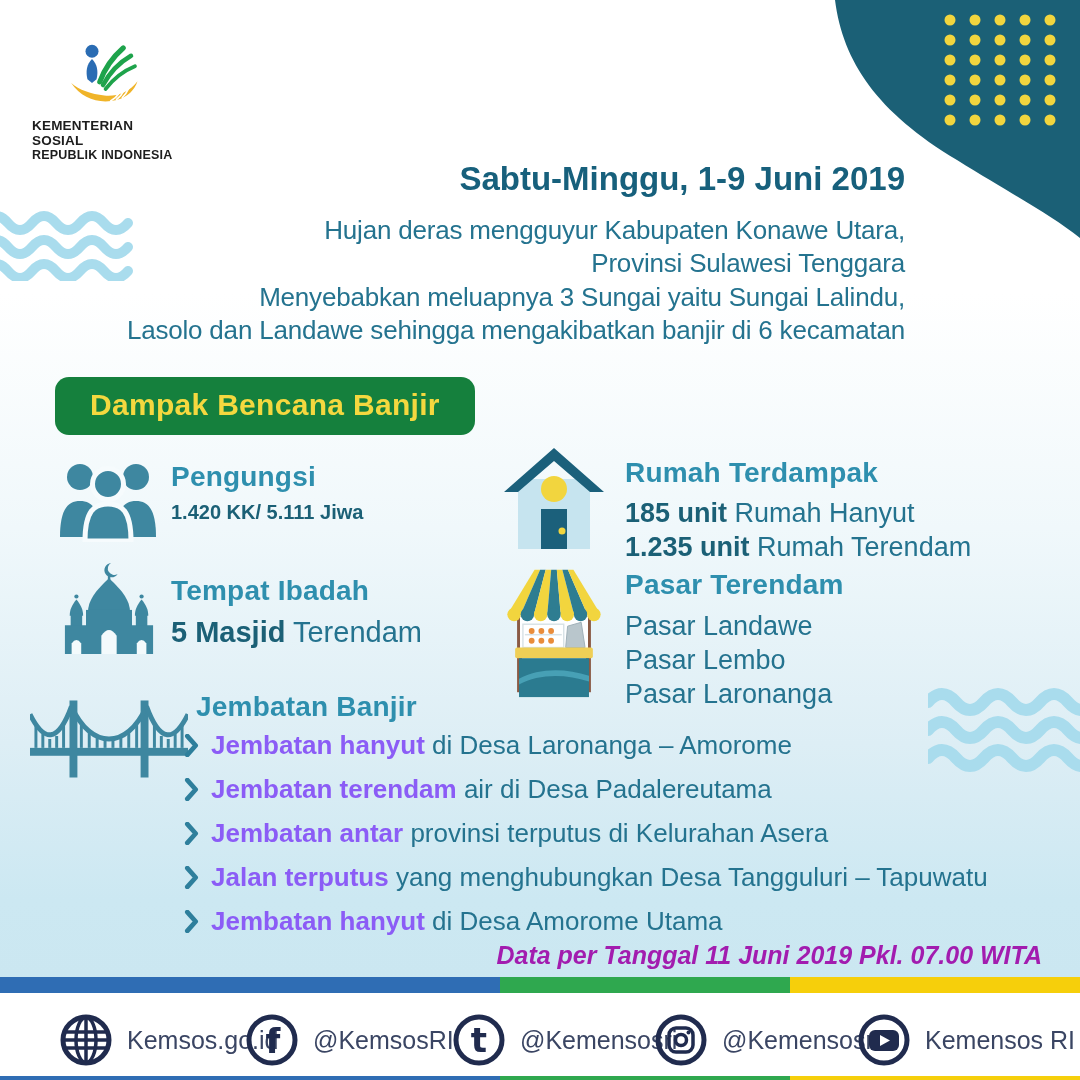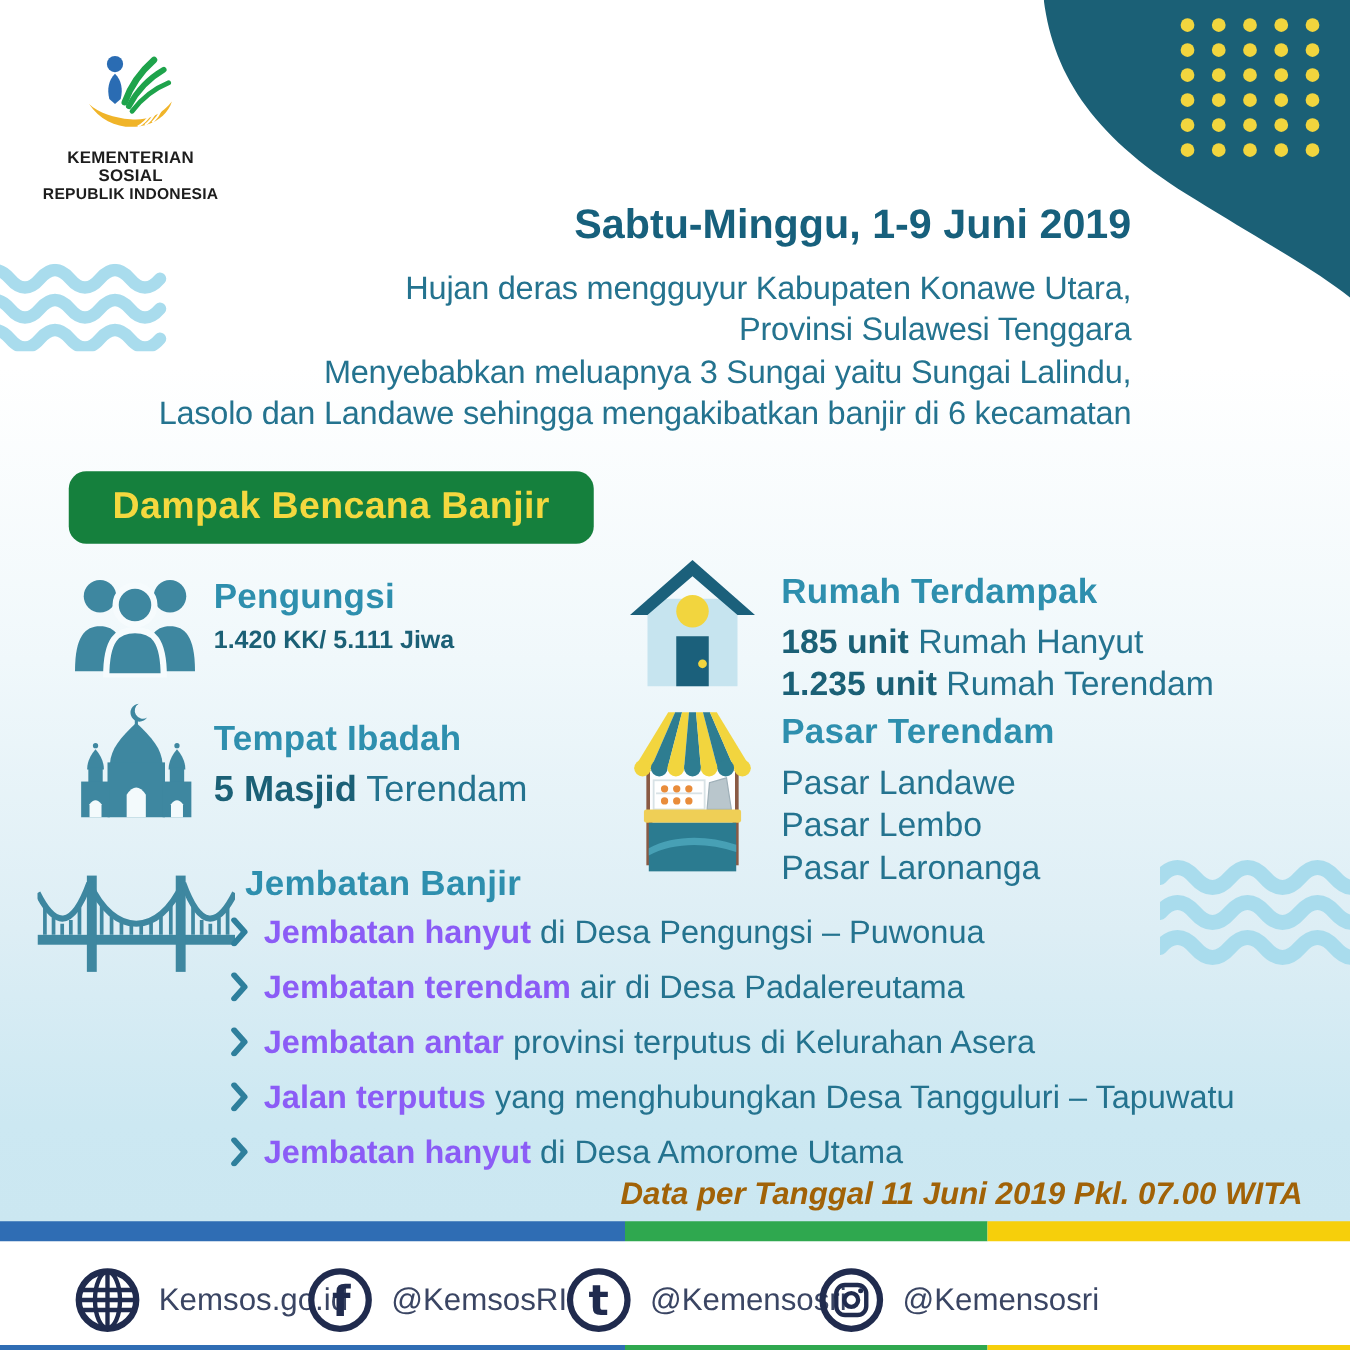--- a/index.html
+++ b/index.html
@@ -3,21 +3,21 @@
 <meta charset="utf-8">
 <style>
   html,body{margin:0;padding:0;}
   body{font-family:"Liberation Sans","DejaVu Sans",sans-serif;}
   .canvas{position:relative;width:1080px;height:1080px;background:#ffffff;overflow:hidden;}
   .bg-grad{position:absolute;left:0;top:0;width:1080px;height:978px;
     background:linear-gradient(180deg,#ffffff 0%,#ffffff 30%,#f0f8fb 54%,#ddeef5 76%,#cce8f2 92%,#cbe7f1 100%);}
   
   .corner-blob{position:absolute;right:0;top:0;}
   
-  .logo{position:absolute;left:32px;top:36px;width:145px;text-align:center;}
+  .logo{position:absolute;left:32px;top:36px;width:145px;text-align:left;}
   .logo-mark{display:block;margin:0 auto;}
   .logo-line1{font-size:13.5px;font-weight:700;color:#1d1d1d;letter-spacing:.2px;margin-top:6px;}
   .logo-line2{font-size:12.5px;font-weight:700;color:#1d1d1d;letter-spacing:.2px;}
   
   .waves{position:absolute;}
   .waves-left{left:-16px;top:211px;}
   .waves-right{left:928px;top:688px;}
   
   .title{position:absolute;right:175px;top:160px;font-size:33px;font-weight:800;color:#17607c;white-space:nowrap;}
   .para{position:absolute;right:175px;text-align:right;font-size:26px;color:#24738f;line-height:33px;white-space:nowrap;letter-spacing:-.2px;}
@@ -32,21 +32,21 @@
   .stat-line b{color:#1b6076;font-weight:700;}
   .big-value{font-size:20px;font-weight:700;color:#1b6076;margin-top:8px;}
   .abs{position:absolute;}
   .pasar-item{font-size:27px;color:#24738f;line-height:34px;}
   
   .bullets{position:absolute;left:184px;top:723px;}
   .bullet{display:flex;align-items:center;height:44px;font-size:26px;color:#24738f;white-space:nowrap;}
   .bullet b{color:#8b5cf6;font-weight:700;}
   .bullet svg{margin-right:12px;flex:none;}
   
-  .footnote{position:absolute;right:38px;top:941px;font-size:25px;font-style:italic;font-weight:600;color:#a16207;}
+  .footnote{position:absolute;right:38px;top:941px;font-size:25px;font-style:italic;font-weight:600;color:#a21caf;}
   
   .tricolor{position:absolute;left:0;top:977px;width:1080px;height:16px;}
   .tricolor span{position:absolute;top:0;height:16px;display:block;}
   .seg-blue{left:0;width:500px;background:#2f6db4;}
   .seg-green{left:500px;width:290px;background:#2fa84f;}
   .seg-yellow{left:790px;width:290px;background:#f6cf0b;}
   .bottom-sliver{position:absolute;left:0;bottom:0;width:1080px;height:4px;}
   .bottom-sliver span{position:absolute;top:0;height:4px;display:block;}
   
   .f-item{position:absolute;top:1012px;display:flex;align-items:center;gap:13px;cursor:pointer;}
@@ -263,21 +263,21 @@
         <line x1="154" y1="56" x2="154" y2="33"></line>
     </g>
   </svg>
   <div class="abs stat-heading" style="left:196px;top:691px;">Jembatan Banjir</div>
 
   <div class="bullets">
     <div class="bullet">
       <svg width="15" height="23" viewBox="0 0 14 22">
           <path d="M3,2 L11,11 L3,20" stroke="#2e7f9c" stroke-width="4.5" fill="none" stroke-linecap="round" stroke-linejoin="round"></path>
         </svg>
-      <span><b>Jembatan hanyut</b><span> di Desa Pengungsi – Puwonua</span></span>
+      <span><b>Jembatan hanyut</b><span> di Desa Laronanga – Amorome</span></span>
     </div>
     <div class="bullet">
       <svg width="15" height="23" viewBox="0 0 14 22">
           <path d="M3,2 L11,11 L3,20" stroke="#2e7f9c" stroke-width="4.5" fill="none" stroke-linecap="round" stroke-linejoin="round"></path>
         </svg>
       <span><b>Jembatan terendam</b><span> air di Desa Padalereutama</span></span>
     </div>
     <div class="bullet">
       <svg width="15" height="23" viewBox="0 0 14 22">
           <path d="M3,2 L11,11 L3,20" stroke="#2e7f9c" stroke-width="4.5" fill="none" stroke-linecap="round" stroke-linejoin="round"></path>
@@ -335,19 +335,27 @@
   </div>
   <div class="f-item" style="left:653px;">
     <svg width="56" height="56" viewBox="0 0 56 56">
       <circle cx="28" cy="28" r="23" fill="none" stroke="#202b4e" stroke-width="5"></circle>
       <rect x="16" y="16" width="24" height="24" rx="7" fill="none" stroke="#202b4e" stroke-width="3.5"></rect>
       <circle cx="28" cy="28" r="5.5" fill="none" stroke="#202b4e" stroke-width="3.5"></circle>
       <circle cx="35.5" cy="20.5" r="2" fill="#202b4e"></circle>
     </svg>
     <span class="f-label">@Kemensosri</span>
   </div>
+  <div class="f-item" style="left:856px;">
+    <svg width="56" height="56" viewBox="0 0 56 56">
+      <circle cx="28" cy="28" r="23" fill="none" stroke="#202b4e" stroke-width="5"></circle>
+      <rect x="13" y="18" width="30" height="21" rx="6" fill="#202b4e"></rect>
+      <polygon points="24,23 34,28.5 24,34" fill="#ffffff"></polygon>
+    </svg>
+    <span class="f-label">Kemensos RI</span>
+  </div>
 
   <div class="bottom-sliver">
     <span style="left:0;width:500px;background:#2f6db4;"></span>
     <span style="left:500px;width:290px;background:#2fa84f;"></span>
     <span style="left:790px;width:290px;background:#f6cf0b;"></span>
   </div>
 </div>
 
 </body></html>

